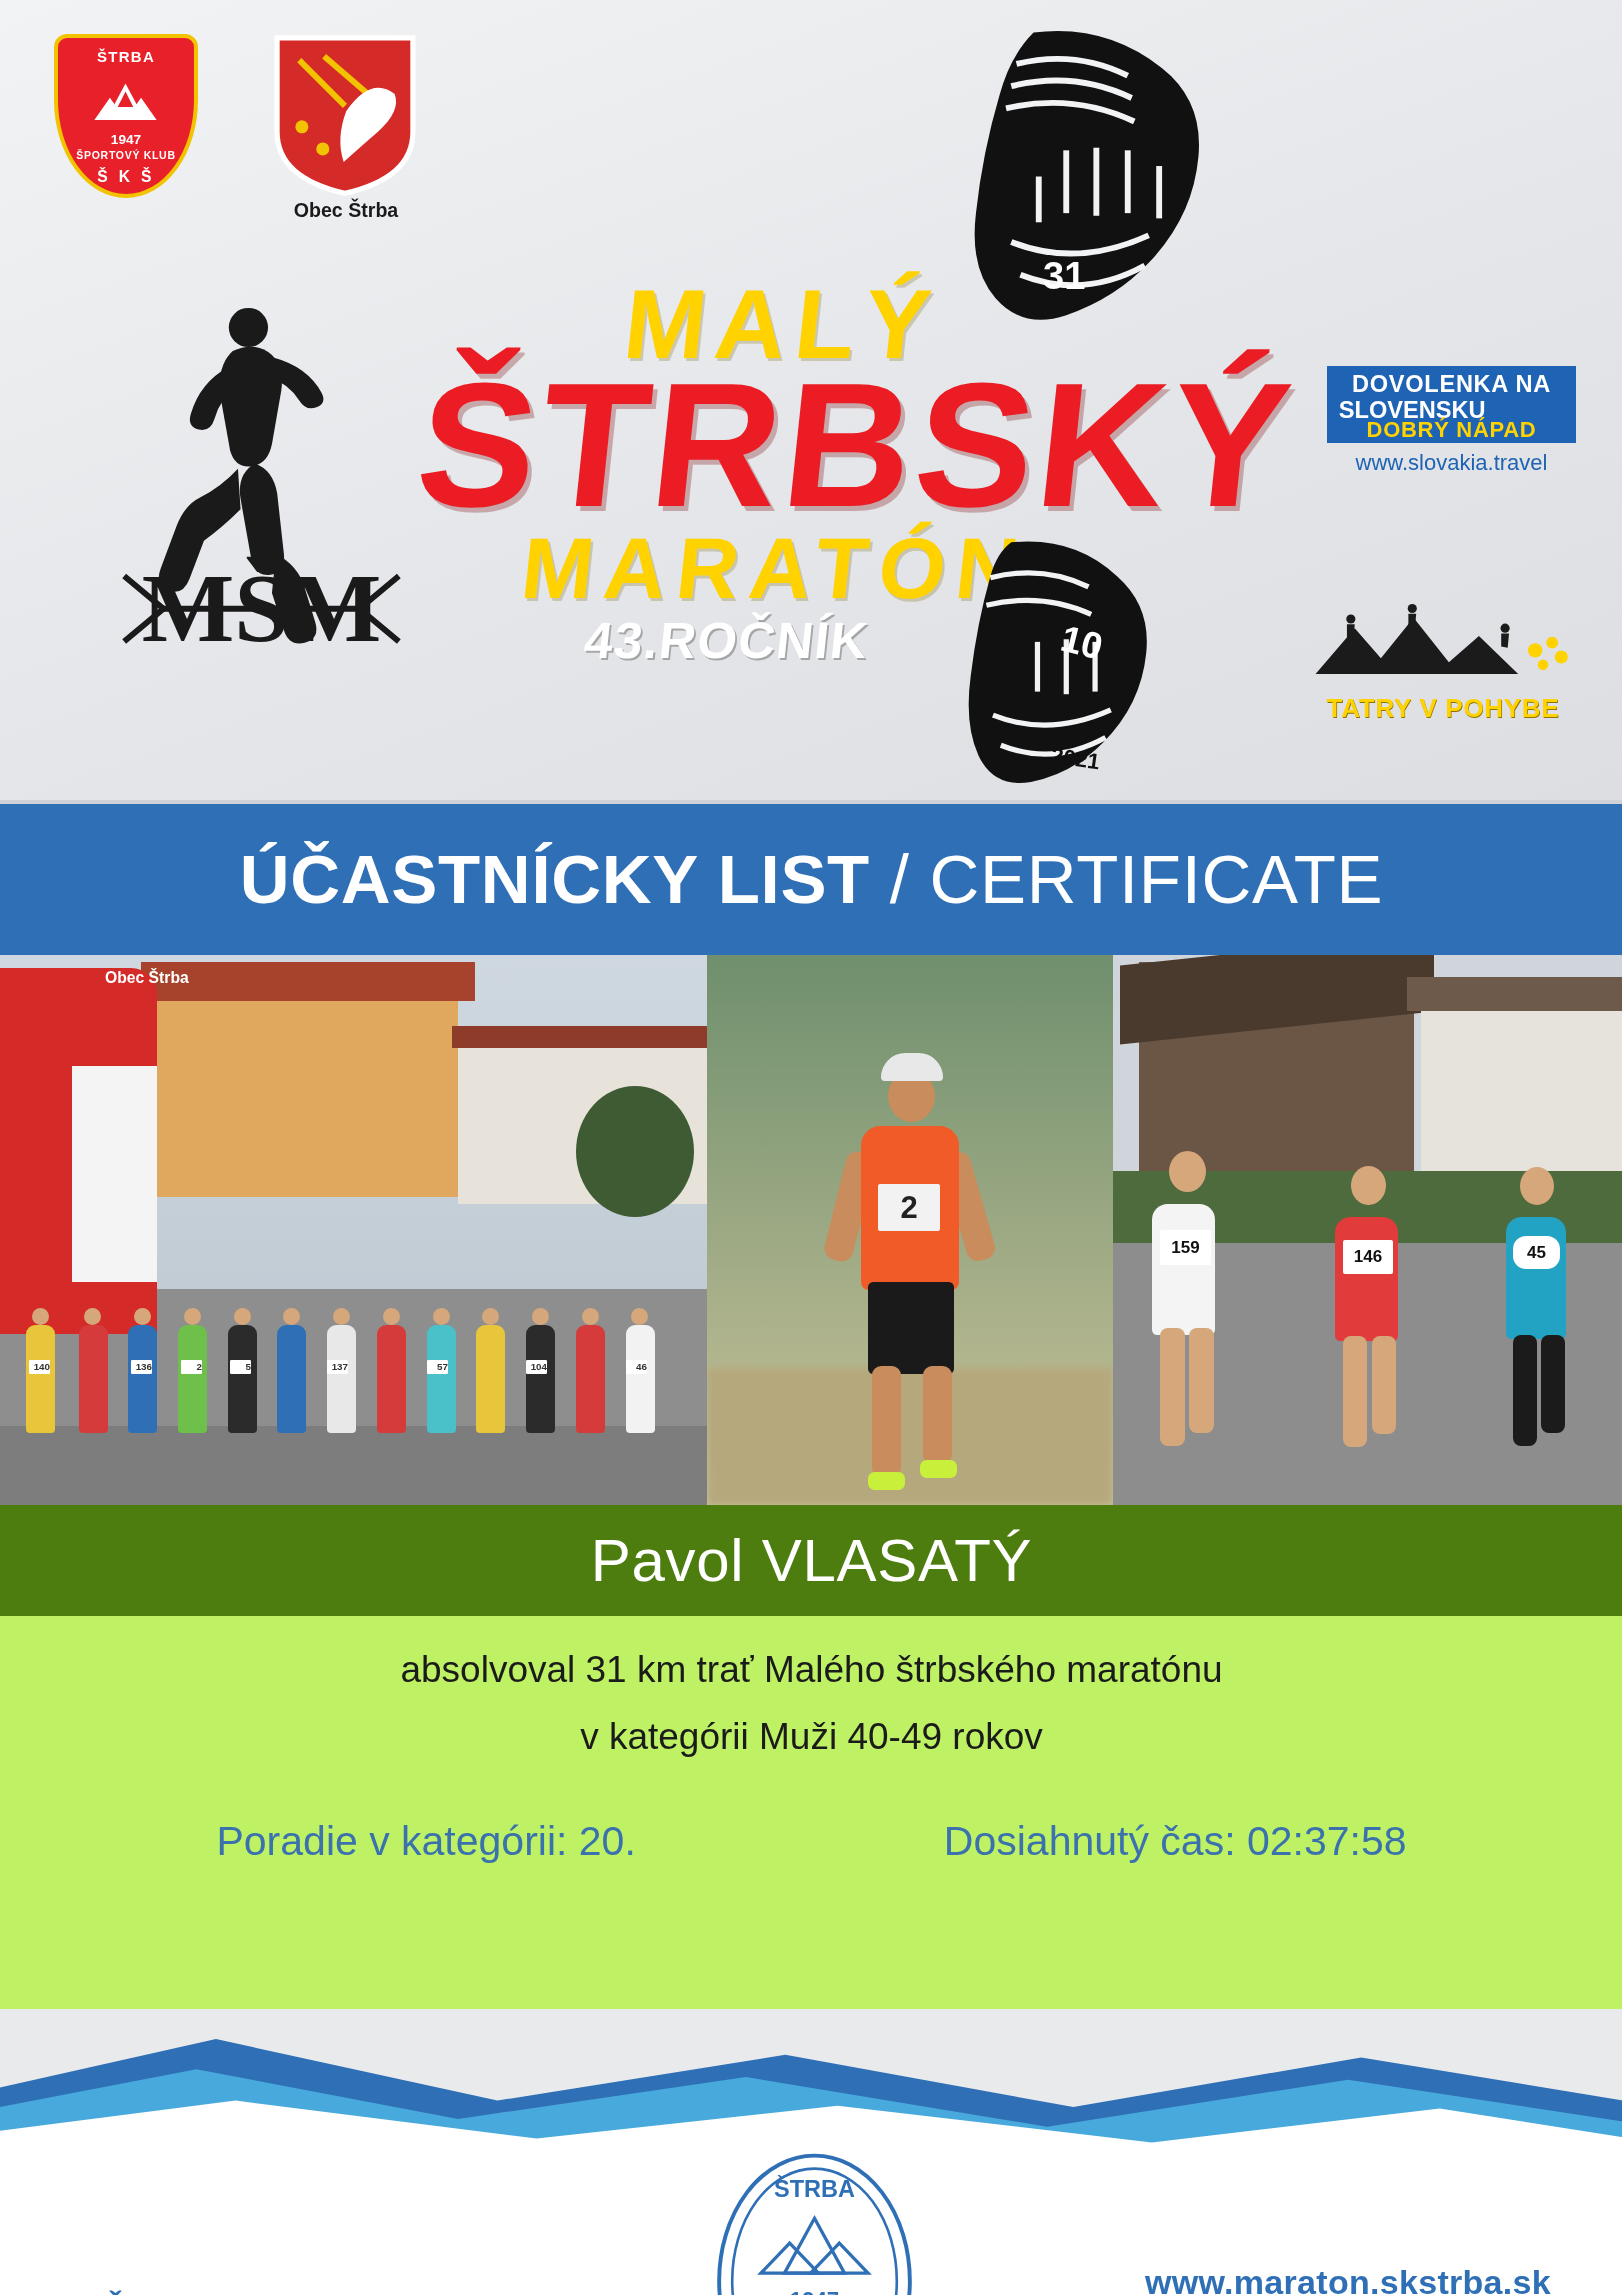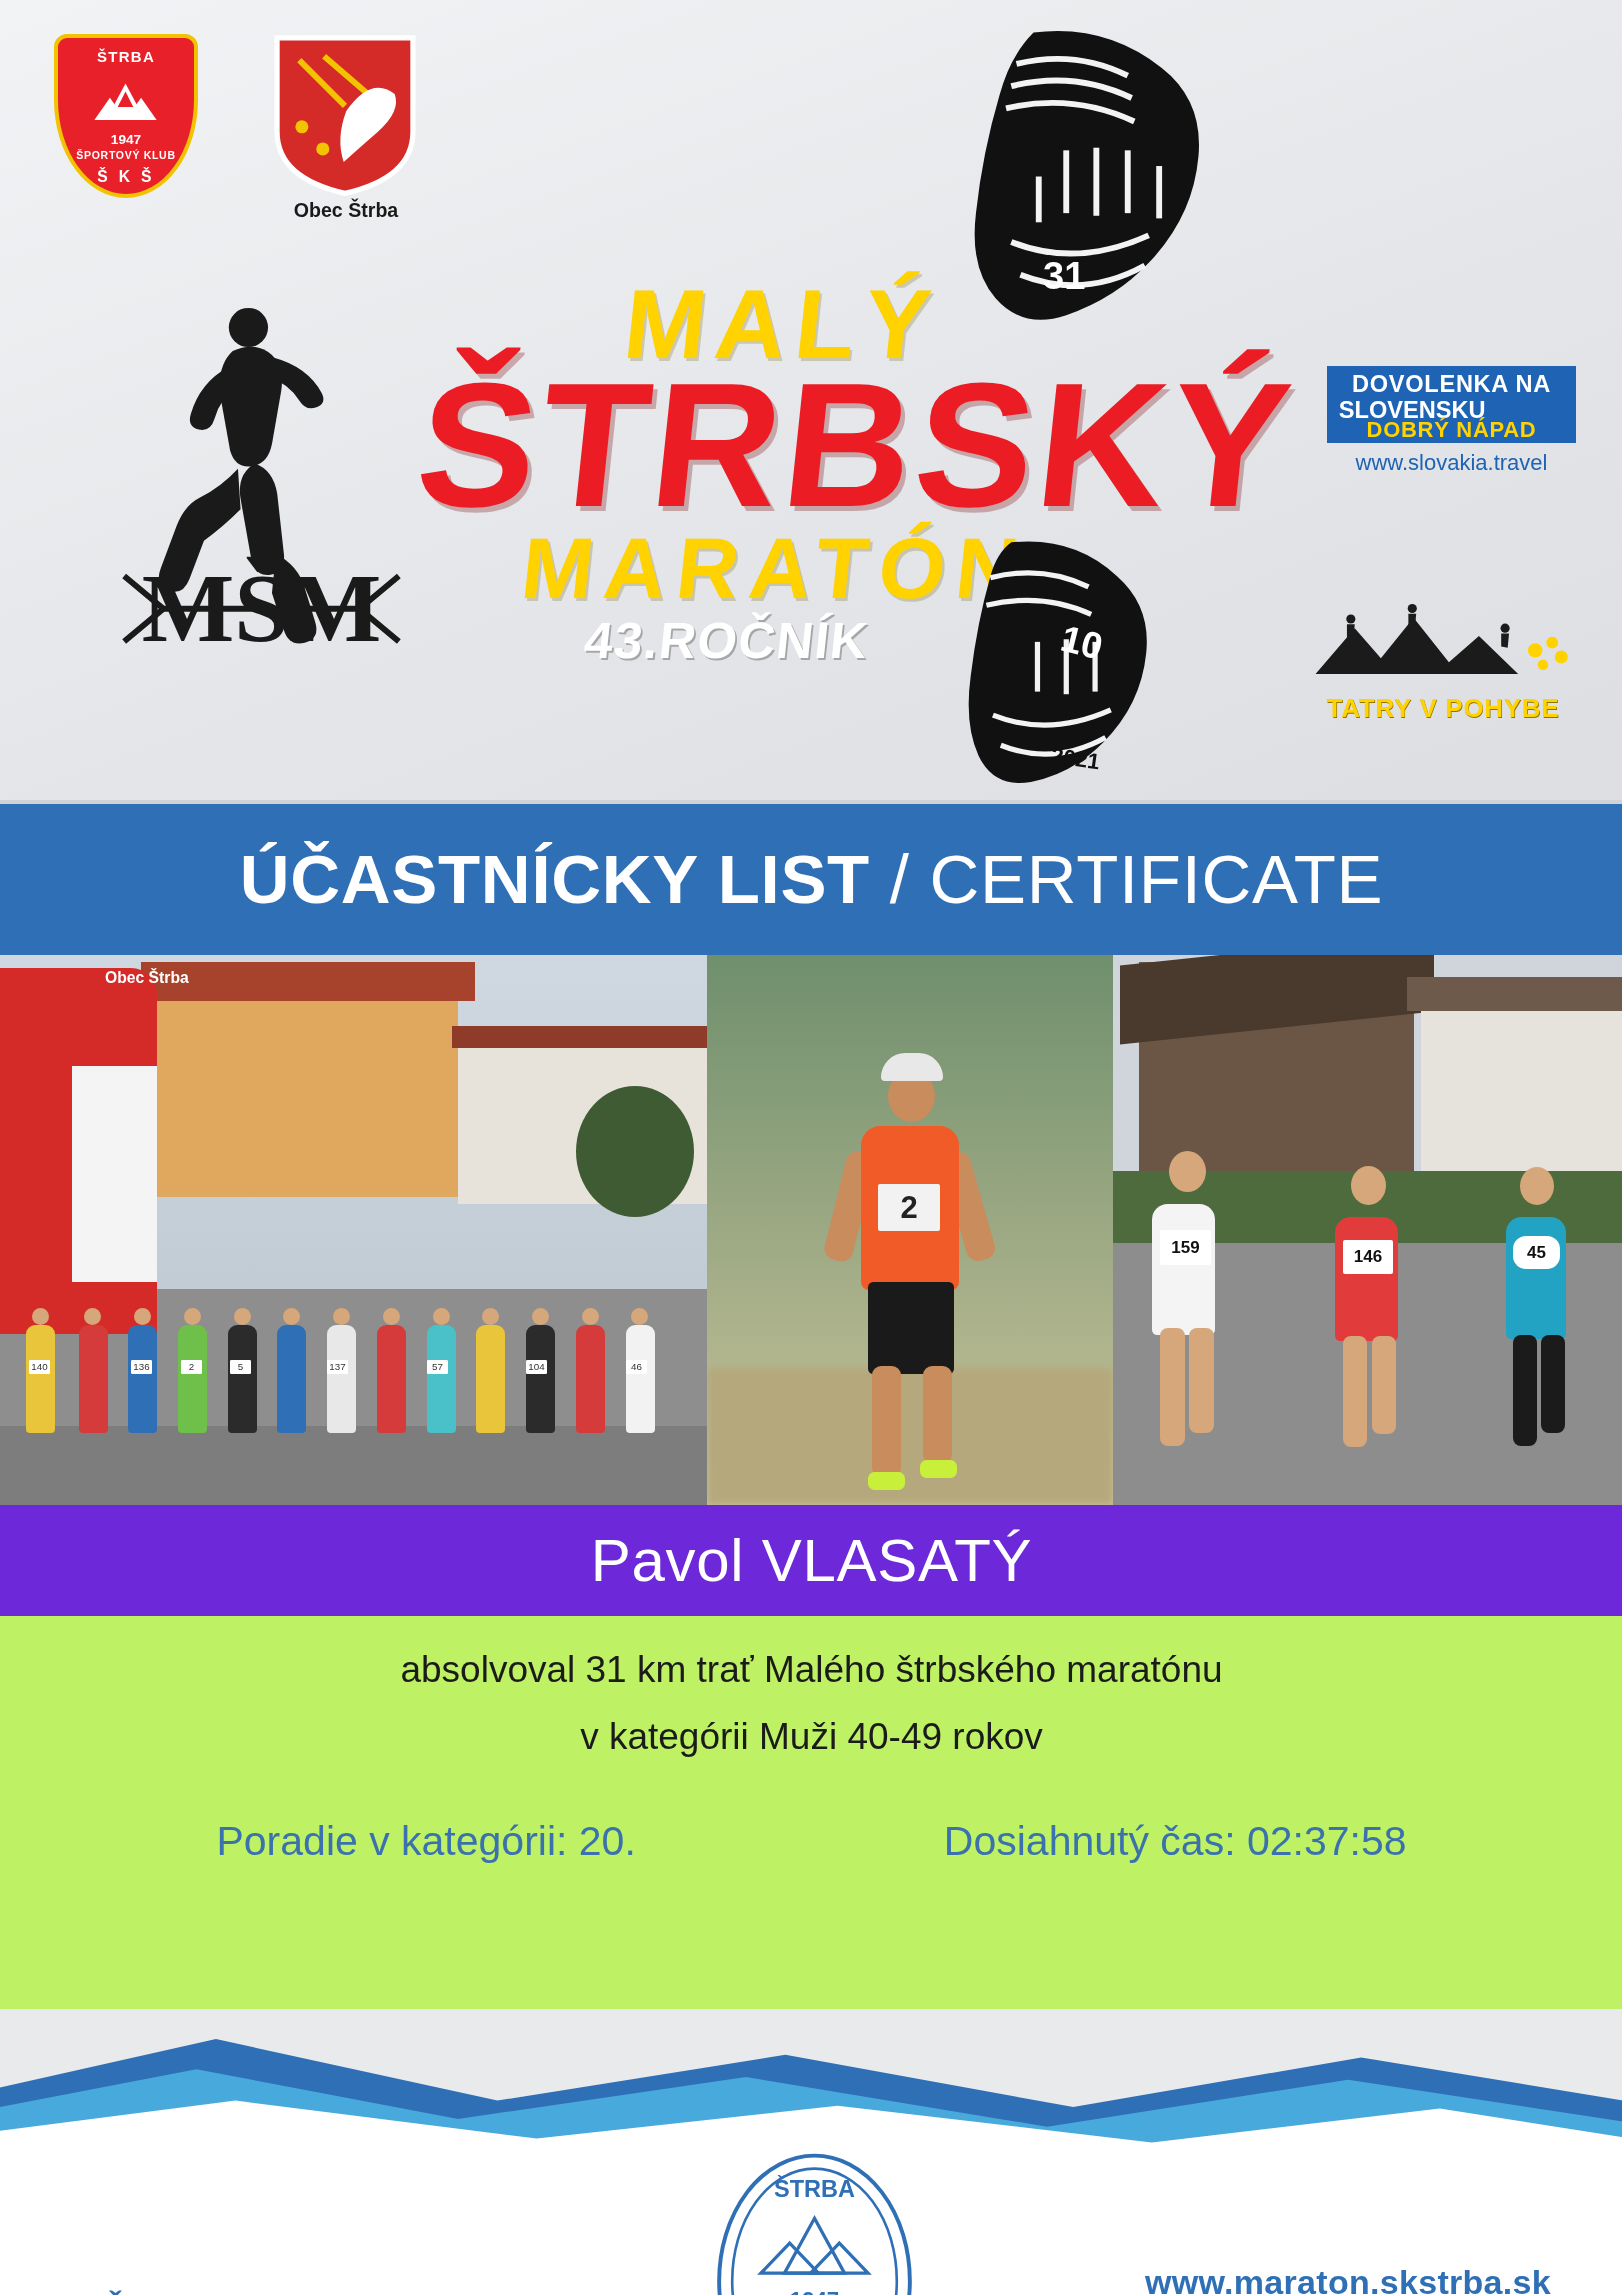--- a/index.html
+++ b/index.html
@@ -309,21 +309,21 @@
   .p1 .bldgB { position:absolute; left:458px; top:85px; width:262px; height:164px; background:#e7e2da; }
   .p1 .roofB { position:absolute; left:452px; top:71px; width:275px; height:22px; background:#8e3b2a; }
   .p1 .tree  { position:absolute; background:#3f5b33; border-radius:50%; }
   .p1 .road  { position:absolute; left:0; bottom:0; width:707px; height:216px; background:#8e8e8e; }
   .p1 .road2 { position:absolute; left:0; bottom:0; width:707px; height:79px; background:#7d7d7d; }
   .p1 .arch  { position:absolute; left:0; top:13px; width:157px; height:366px; background:#d42b28; border-radius:0 26px 0 0; }
   .p1 .archw { position:absolute; left:72px; top:111px; width:85px; height:216px; background:#f4f4f4; }
   .p1 .obecstrba { position:absolute; left:105px; top:14.4px; color:#fff; font-size:15.7px; font-weight:bold; }
   .p1 .runner{ position:absolute; bottom:72px; width:29px; height:108px; border-radius:9.2px 9.2px 3.9px 3.9px; }
   .p1 .head  { position:absolute; width:17px; height:17px; border-radius:50%; background:#d6a77a; }
-  .p1 .bib   { position:absolute; background:#fff; color:#333; font-size:9.8px; font-weight:normal; text-align:center; line-height:14.4px; width:21px; height:14.4px; border-radius:1.3px;}
+  .p1 .bib   { position:absolute; background:#fff; color:#333; font-size:9.8px; font-weight:bold; text-align:right; line-height:14.4px; width:21px; height:14.4px; border-radius:1.3px;}
 
   
   .p2 .bg   { position:absolute; inset:0; background: linear-gradient(#6f8f6d, #c9c39a); }
   .p2 .blur { position:absolute; left:0; bottom:0; width:406px; height:137px; background:#b5a87c; filter: blur(3.9px); }
   .p2 .torso{ position:absolute; left:154px; top:171px; width:98px; height:164px; background:#f05b28; border-radius:19.6px 19.6px 7.9px 7.9px; }
   .p2 .head { position:absolute; left:181px; top:115px; width:47px; height:52px; background:#c98c5c; border-radius:50%; }
   .p2 .cap  { position:absolute; left:174px; top:98px; width:62px; height:27.5px; background:#e8e8e8; border-radius:26px 26px 3.9px 3.9px;}
   .p2 .short{ position:absolute; left:161px; top:327px; width:86px; height:92px; background:#1a1a1a; border-radius:5.2px;}
   .p2 .legL { position:absolute; left:165px; top:411px; width:29px; height:111px; background:#c98c5c; border-radius:9.2px;}
   .p2 .legR { position:absolute; left:216px; top:411px; width:29px; height:98px; background:#c98c5c; border-radius:9.2px;}
@@ -340,21 +340,21 @@
   .p3 .roof4{ position:absolute; left:294px; top:22px; width:236px; height:34px; background:#6e5a4a;}
   .p3 .green{ position:absolute; left:0; top:216px; width:510px; height:92px; background:#4e6b3d;}
   .p3 .road { position:absolute; left:0; bottom:0; width:510px; height:262px; background:#8d8d8d;}
   .p3 .r    { position:absolute; }
   .p3 .bib  { position:absolute; background:#fff; color:#111; font-size:17px; font-weight:bold; text-align:center; border-radius:2px;}
 
   
   .name-bar {
     width: 1623px;
     height: 111px;
-    background: #6d28d9;
+    background: #4d7c0f;
     display: flex;
     align-items: center;
     justify-content: center;
   }
   .name-bar .name {
     font-size: 60px;
     color: #ffffff;
     letter-spacing: 0.7px;
   }
 

